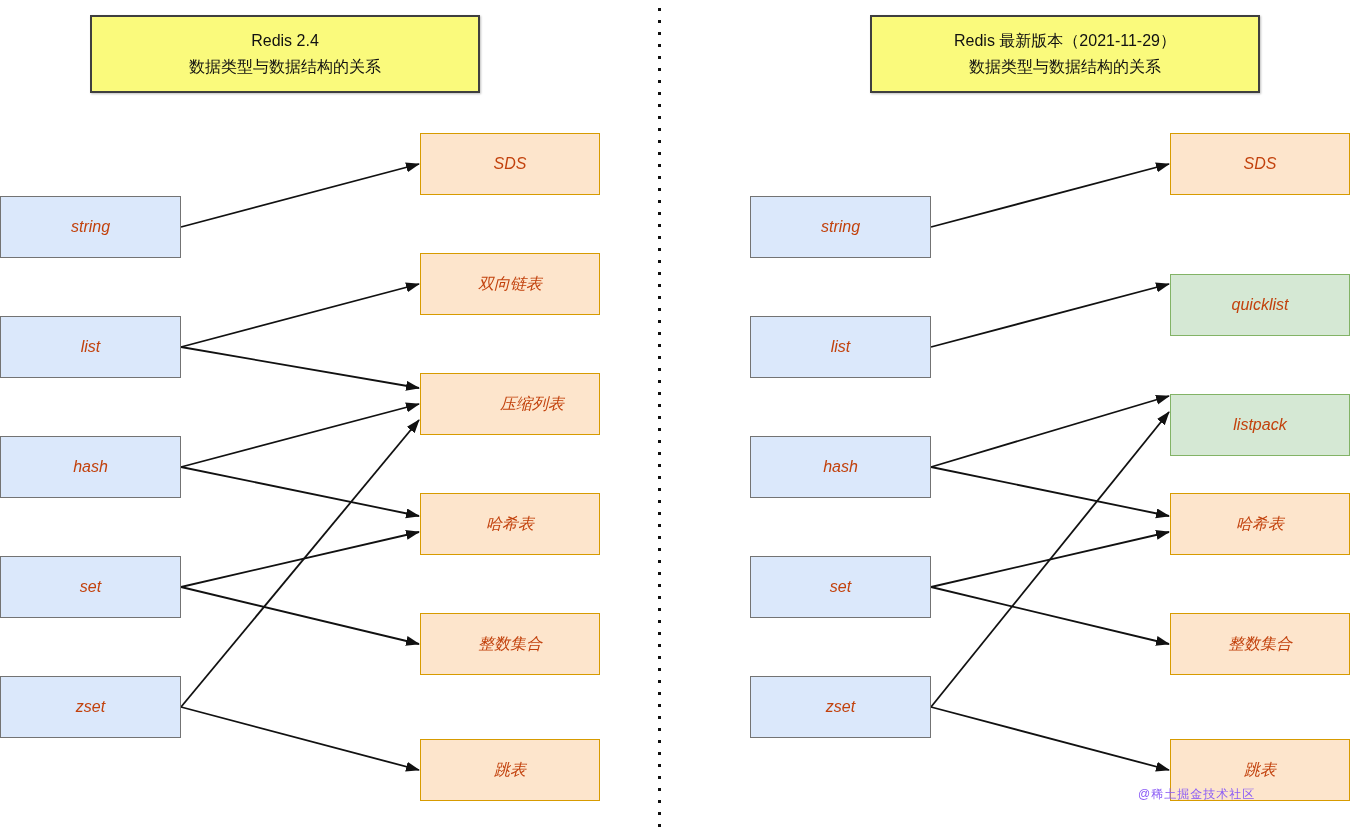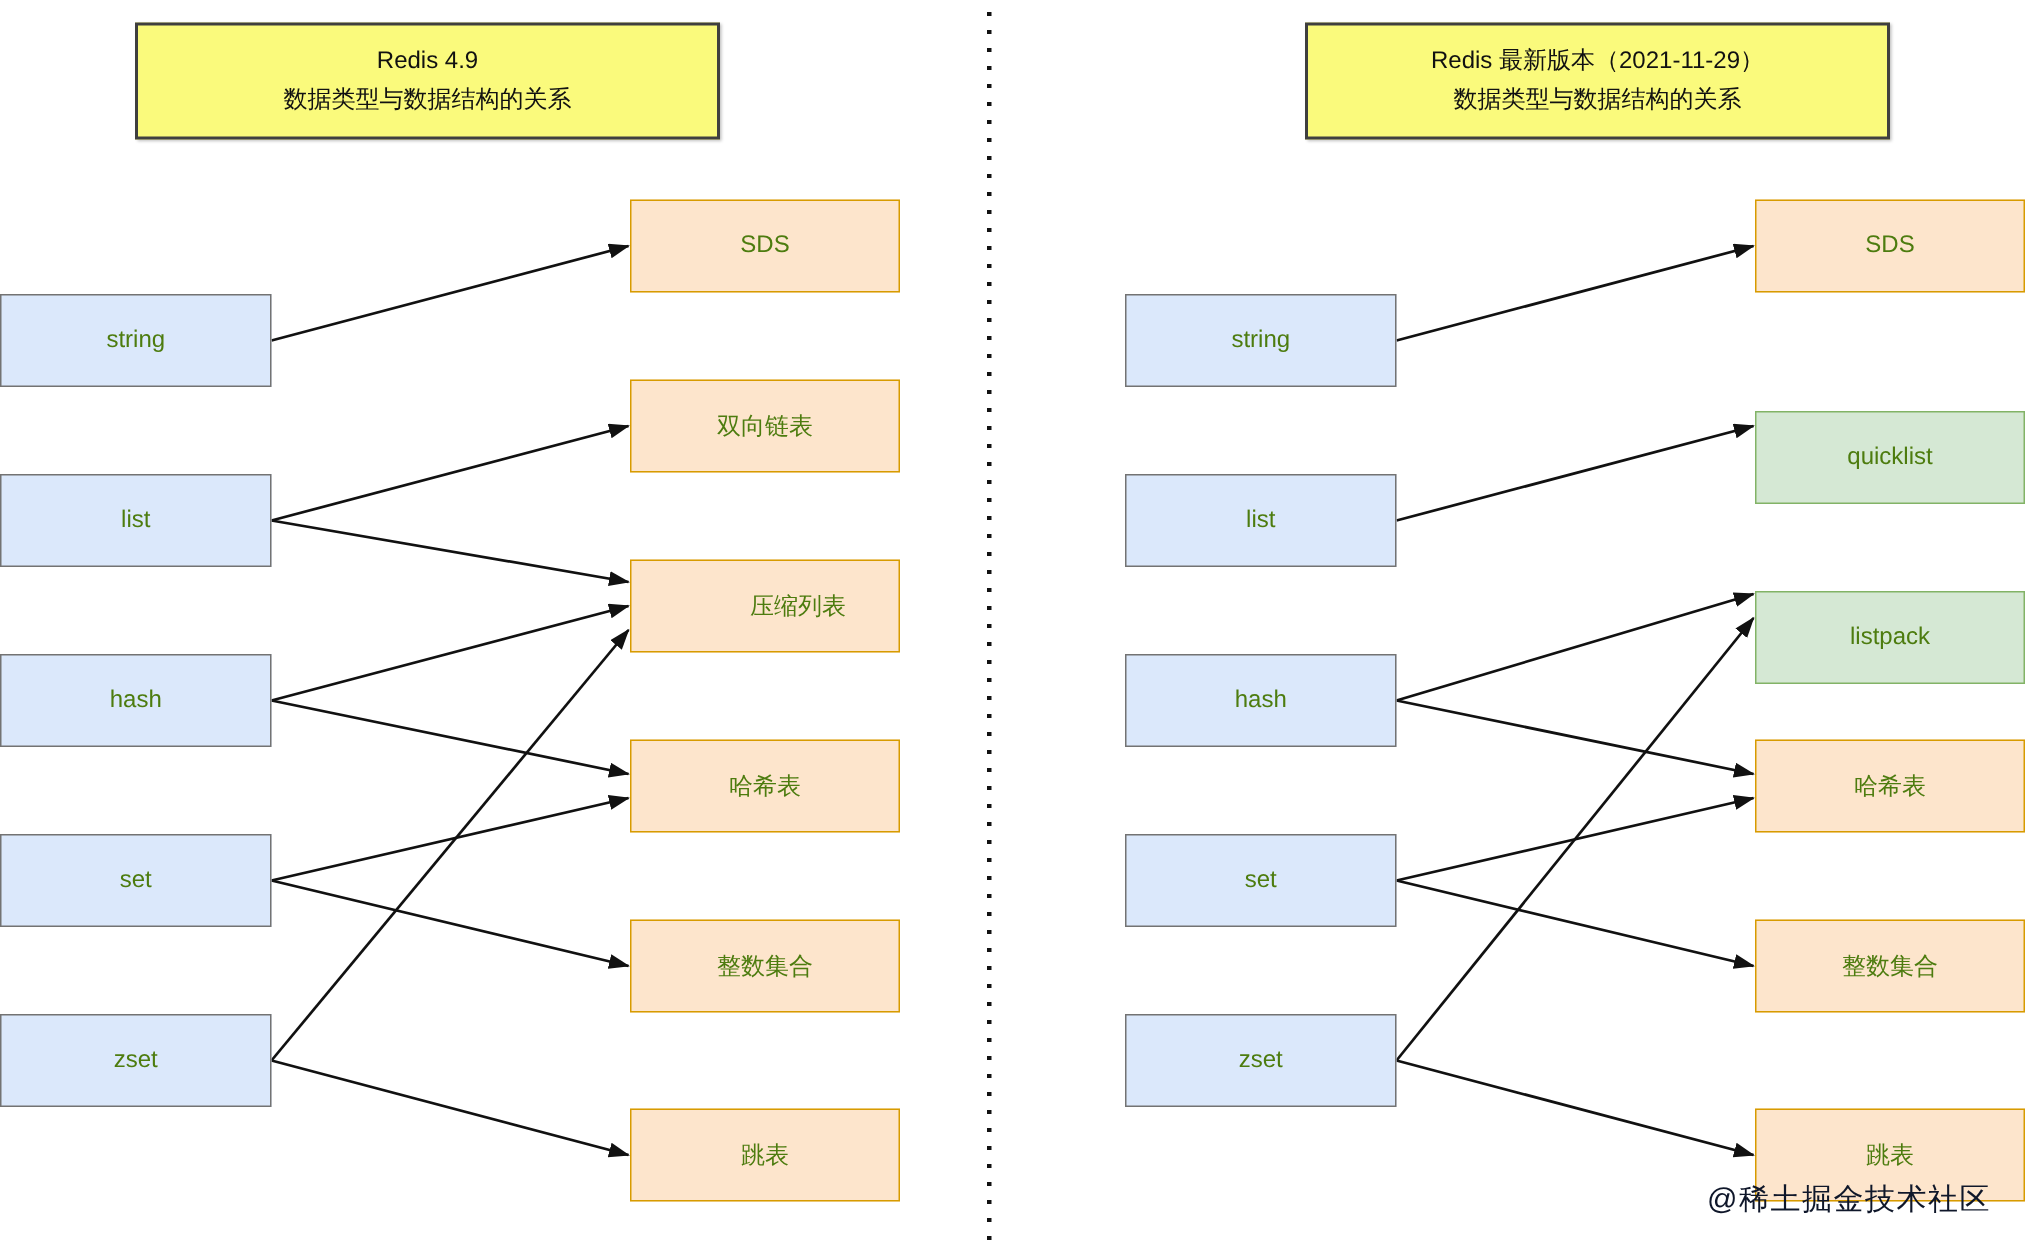--- a/index.html
+++ b/index.html
@@ -30,23 +30,24 @@
     color: #111;
     box-sizing: border-box;
     z-index: 2;
   }
   .node {
     position: absolute;
     display: flex;
     align-items: center;
     justify-content: center;
     font-size: 16px;
-    color: #4d7c0f;
+    color: #c2410c;
     box-sizing: border-box;
     z-index: 2;
+    font-style: italic;
   }
   .type-node {
     width: 181px;
     height: 62px;
     background: #dbe8fb;
     border: 1px solid #737373;
   }
   .struct-node {
     width: 180px;
     height: 62px;
@@ -75,22 +76,22 @@
     left: 0; top: 0;
     width: 1352px;
     height: 830px;
     z-index: 1;
     pointer-events: none;
   }
   #watermark {
     position: absolute;
     left: 1138px;
     top: 786px;
-    font-size: 20px;
-    color: #0f172a;
+    font-size: 12px;
+    color: #8b5cf6;
     letter-spacing: 1px;
     z-index: 3;
     white-space: nowrap;
   }
 </style>
 </head>
 <body>
 
 <div id="canvas">
 
@@ -115,21 +116,21 @@
       <line x1="931" y1="347" x2="1169" y2="284" stroke="#111111" stroke-width="1.8" marker-end="url(#arrowhead)"></line>
       <line x1="931" y1="467" x2="1169" y2="396" stroke="#111111" stroke-width="1.8" marker-end="url(#arrowhead)"></line>
       <line x1="931" y1="467" x2="1169" y2="516" stroke="#111111" stroke-width="1.8" marker-end="url(#arrowhead)"></line>
       <line x1="931" y1="587" x2="1169" y2="532" stroke="#111111" stroke-width="1.8" marker-end="url(#arrowhead)"></line>
       <line x1="931" y1="587" x2="1169" y2="644" stroke="#111111" stroke-width="1.8" marker-end="url(#arrowhead)"></line>
       <line x1="931" y1="707" x2="1169" y2="412" stroke="#111111" stroke-width="1.8" marker-end="url(#arrowhead)"></line>
       <line x1="931" y1="707" x2="1169" y2="770" stroke="#111111" stroke-width="1.8" marker-end="url(#arrowhead)"></line>
     </svg>
 
   <div class="title-box" style="left:90px; top:15px;">
-    <div>Redis 4.9</div>
+    <div>Redis 2.4</div>
     <div>数据类型与数据结构的关系</div>
   </div>
   <div class="title-box" style="left:870px; top:15px;">
     <div>Redis 最新版本（2021-11-29）</div>
     <div>数据类型与数据结构的关系</div>
   </div>
 
   <div class="node type-node" style="left:0px; top:196px;">string</div>
   <div class="node type-node" style="left:0px; top:316px;">list</div>
   <div class="node type-node" style="left:0px; top:436px;">hash</div>

